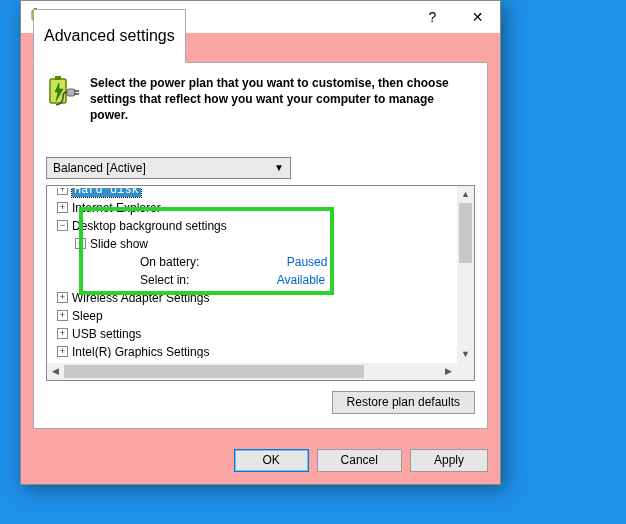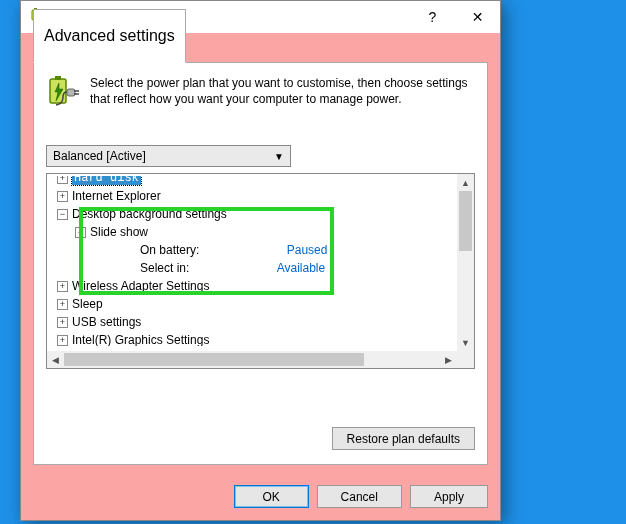--- a/index.html
+++ b/index.html
@@ -57,20 +57,21 @@
     }
     .tabpanel {
       border: 1px solid #aaa;
       padding: 12px 12px 14px 12px;
       background: #fff;
     }
     .intro {
       display: flex;
       gap: 10px;
       margin-bottom: 12px;
+      font-weight: bold;
     }
     .intro-icon svg { width: 34px; height: 34px; }
     .intro-text { font-size: 12px; line-height: 1.35; }
     .plan-select {
       width: 245px;
       height: 22px;
       border: 1px solid #888;
       background: #eaeaea;
       display: flex;
       align-items: center;
@@ -142,21 +143,21 @@
       display:flex; justify-content:flex-end; margin-top:10px;
     }
     .btn {
       height:23px; min-width:75px;
       border:1px solid #999;
       background:#e6e6e6;
       font-size:12px;
       display:flex;align-items:center;justify-content:center;
       padding:0 23px;
     }
-    .btn.wide { min-width:140px; padding:0 14px;margin-top:48px;}
+    .btn.wide { min-width:140px; padding:0 14px;}
     .footer-btns {
       display:flex; justify-content:flex-end; gap:8px;
       padding: 8px 12px 12px 12px;
     }
     .btn.default { border:1px solid #0078d7; box-shadow: inset 0 0 0 1px #7cc0ee;}
   </style>
 </head>
 <body>
 
 <div class="dialog">

